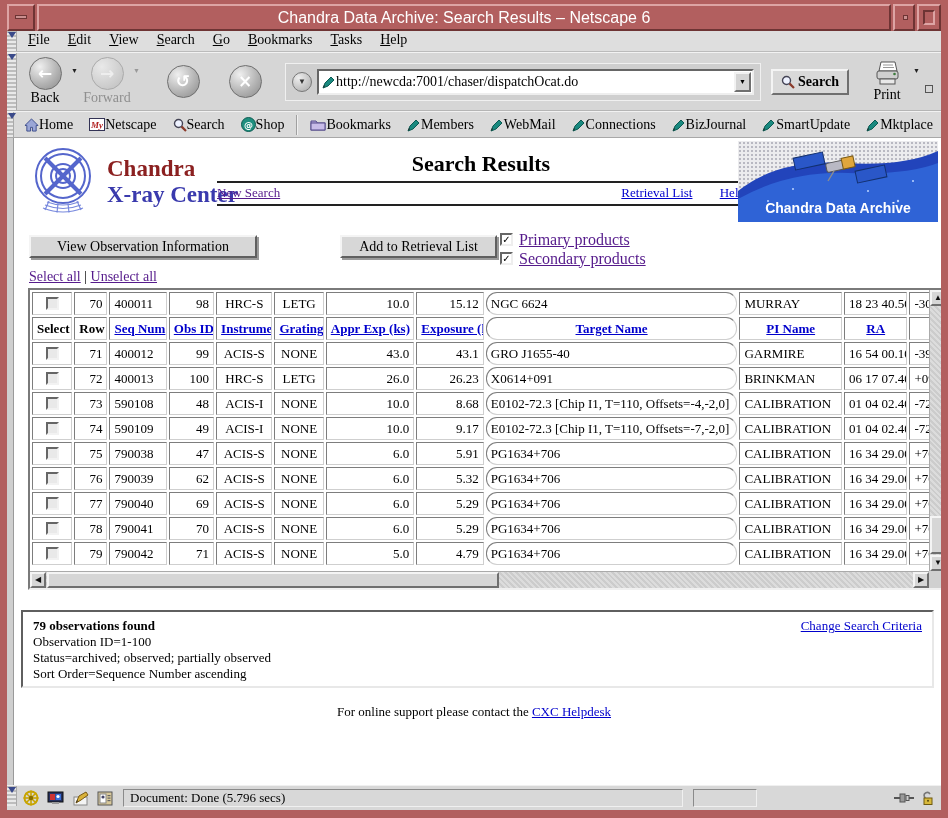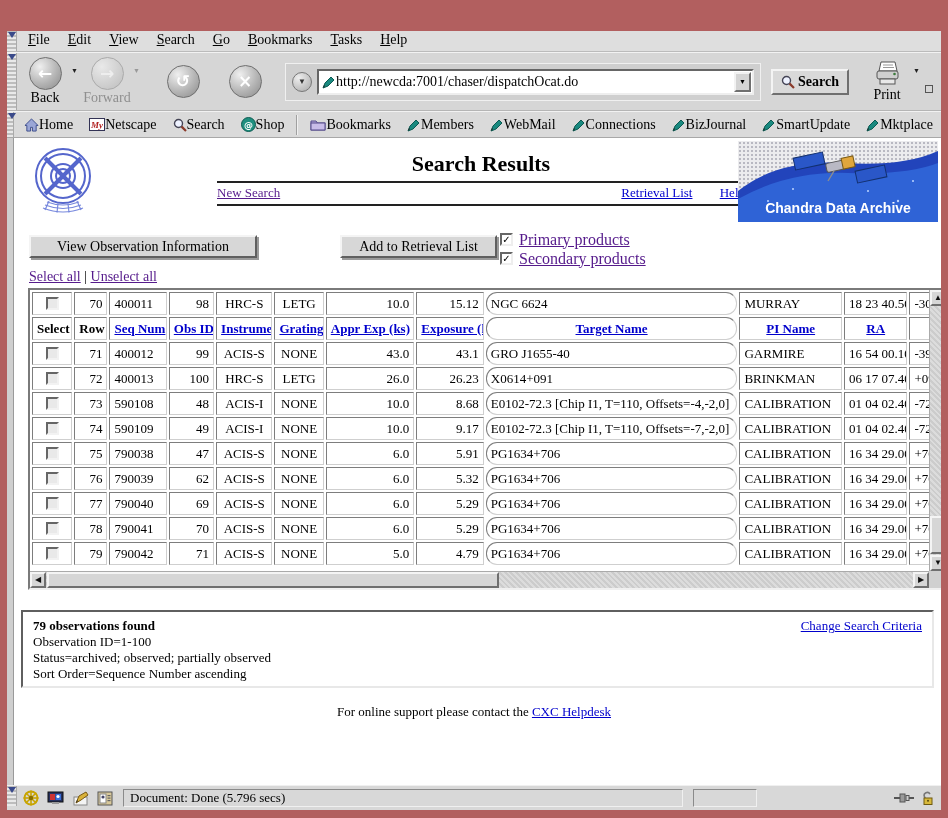--- a/index.html
+++ b/index.html
@@ -121,20 +121,32 @@
   .sb-icons .icon { cursor:pointer; }
   .status-field { flex:1; max-width:560px; height:18px; border:1px solid; border-color:#8a8a8a #f0f0f0 #f0f0f0 #8a8a8a; font-size:13px; line-height:16px; padding:0 6px; white-space:nowrap; overflow:hidden; }
   .status-field2 { width:64px; height:18px; margin-left:10px; border:1px solid; border-color:#8a8a8a #f0f0f0 #f0f0f0 #8a8a8a; }
   .sb-right { display:flex; align-items:center; gap:6px; margin-left:auto; }
 </style>
 </head>
 <body>
 
 <div class="window">
 
+  <div class="titlebar">
+    <div class="tb-panel tb-sysbtn">
+        <span class="minus"></span>
+      </div>
+    <div class="tb-panel tb-title">Chandra Data Archive: Search Results – Netscape 6</div>
+    <div class="tb-panel tb-iconify">
+        <span class="dot"></span>
+      </div>
+    <div class="tb-panel tb-max">
+        <span class="sq"></span>
+      </div>
+  </div>
 
   <div class="app">
 
     <div class="menubar">
       <div class="grippy"></div>
       <div id="menu-items" style="display:flex">
           <div class="menu-item"><u>F</u>ile</div>
           <div class="menu-item"><u>E</u>dit</div>
           <div class="menu-item"><u>V</u>iew</div>
           <div class="menu-item"><u>S</u>earch</div>
@@ -324,20 +336,24 @@
             <g stroke="#7788dd" fill="none" stroke-width="1.2">
               <path d="M20 56 Q36 62 52 56"></path>
                 <path d="M16 62 Q36 70 56 62"></path>
                 <path d="M18 59 Q36 66 54 59"></path>
               <line x1="22" y1="55" x2="18" y2="64"></line>
                 <line x1="31" y1="57.5" x2="30" y2="66.5"></line>
               <line x1="41" y1="57.5" x2="42" y2="66.5"></line>
                 <line x1="50" y1="55" x2="54" y2="64"></line>
             </g>
           </svg>
+        </span>
+        <span class="logo-text">
+          <div class="l1">Chandra</div>
+          <div class="l2">X-ray Center</div>
         </span>
       </div>
 
       <div class="page-heading">Search Results</div>
       <div class="hr1"></div>
       <div class="hdr-links">
         <a class="vlnk">New Search</a>
         <span class="right">
           <a class="lnk">Retrieval List</a>
           <a class="lnk">Help</a>

